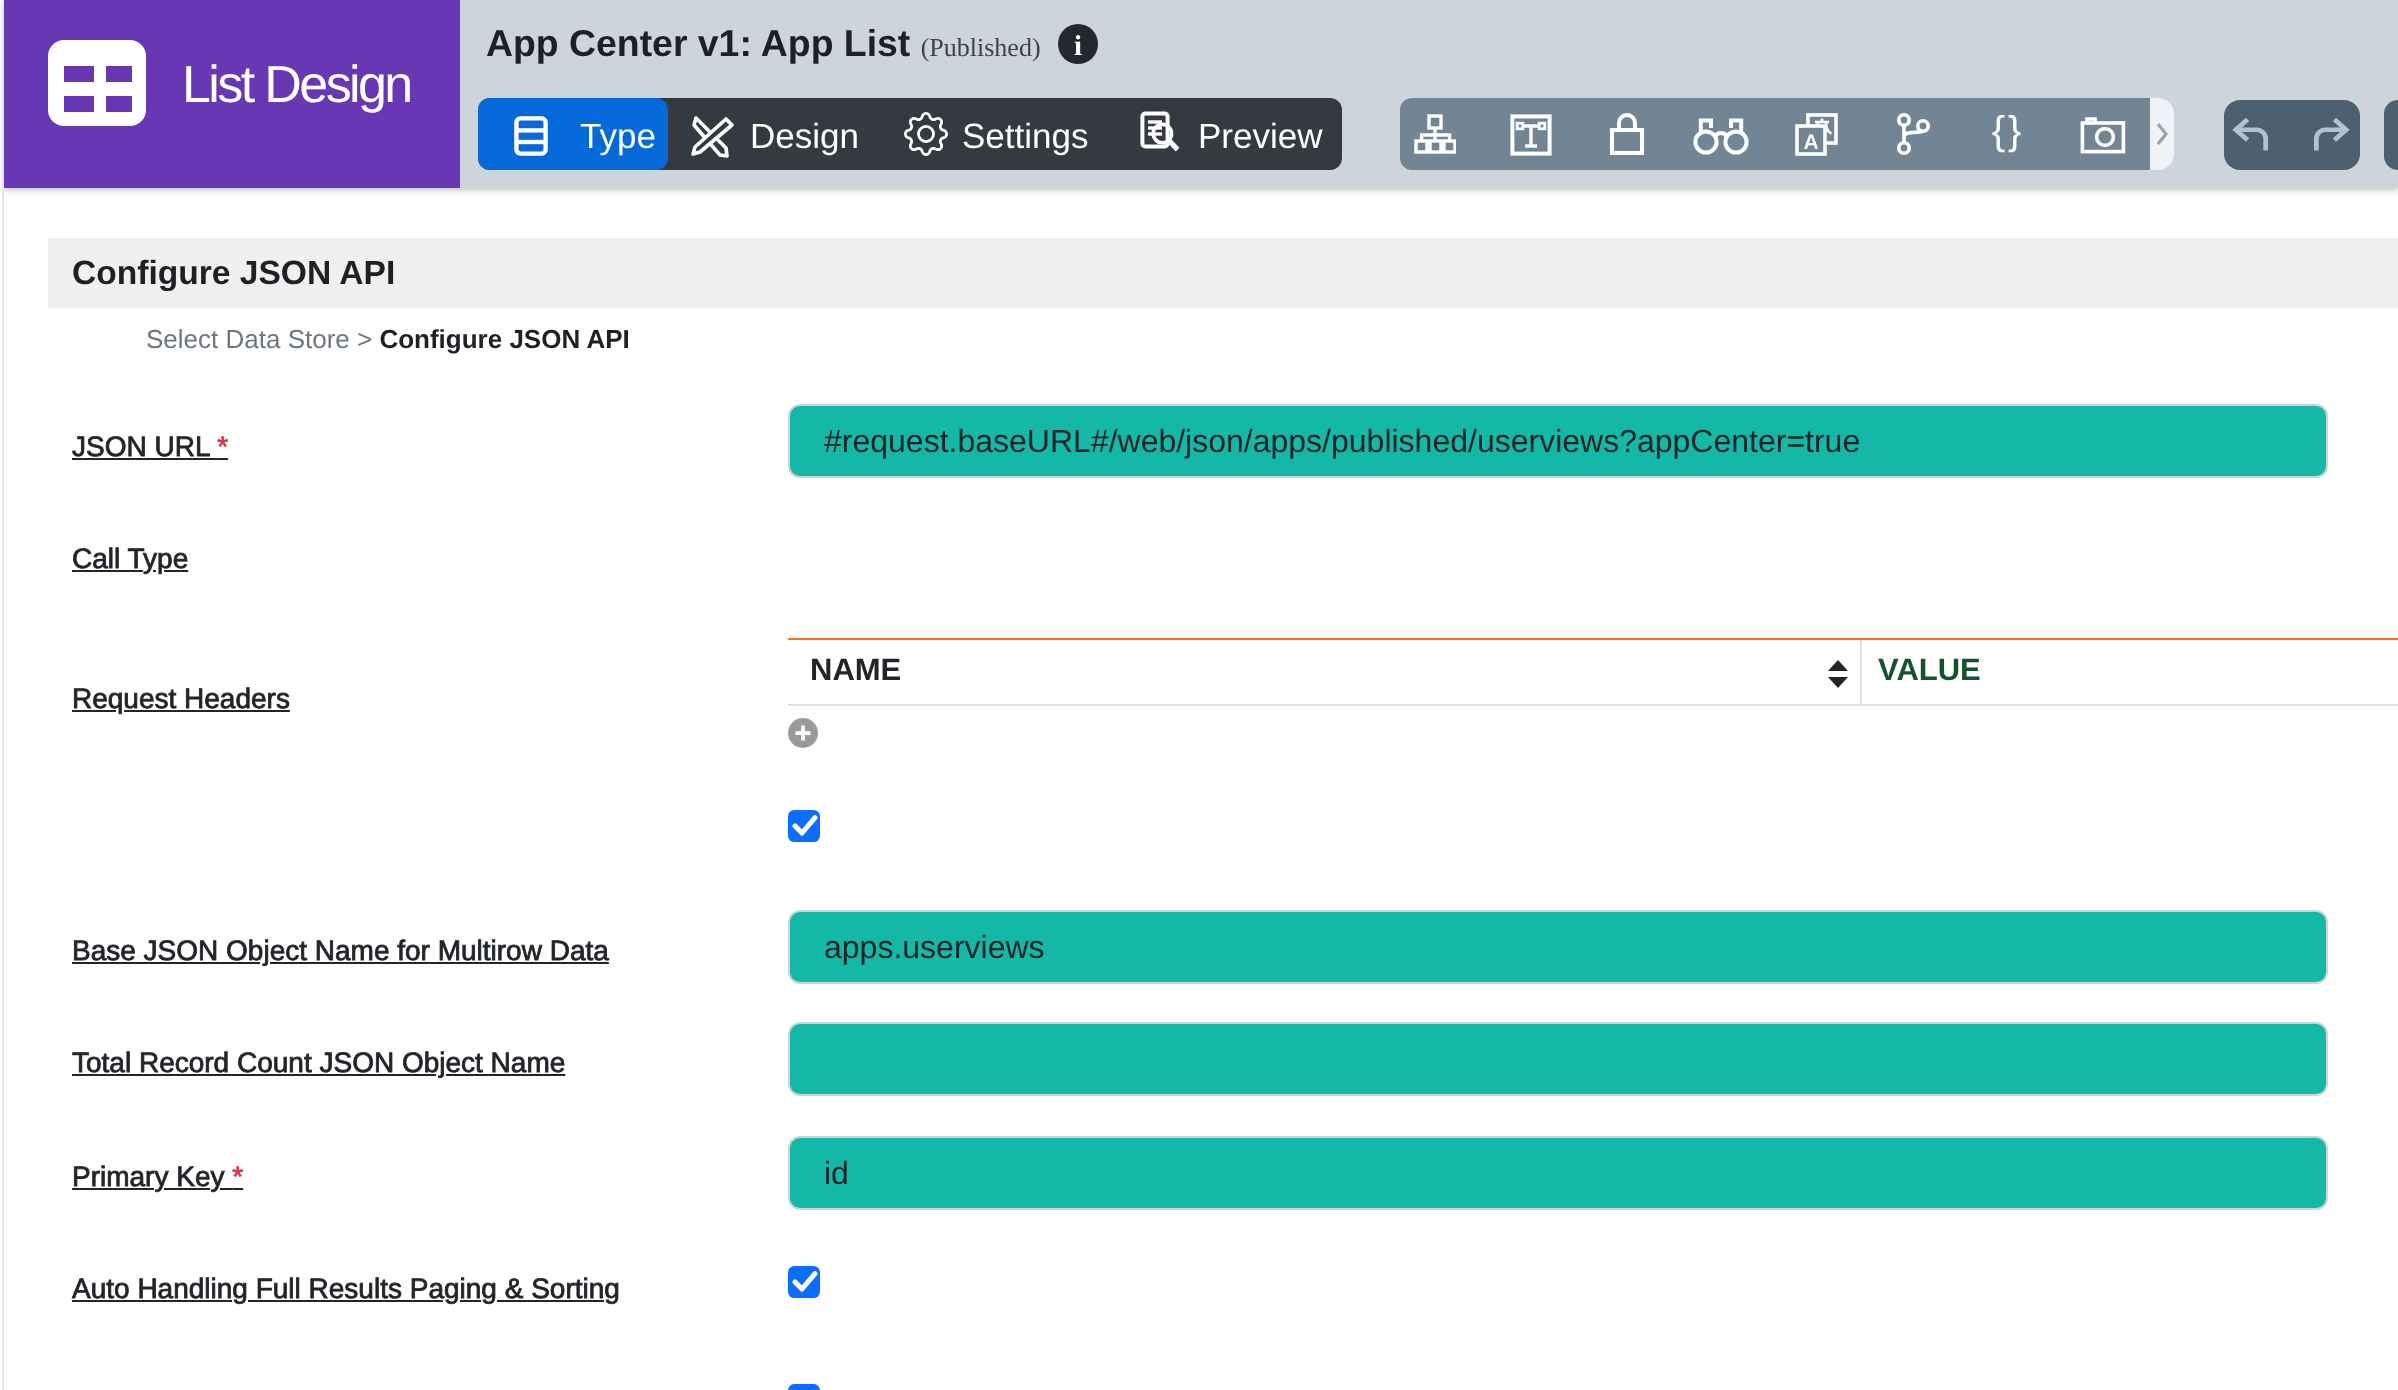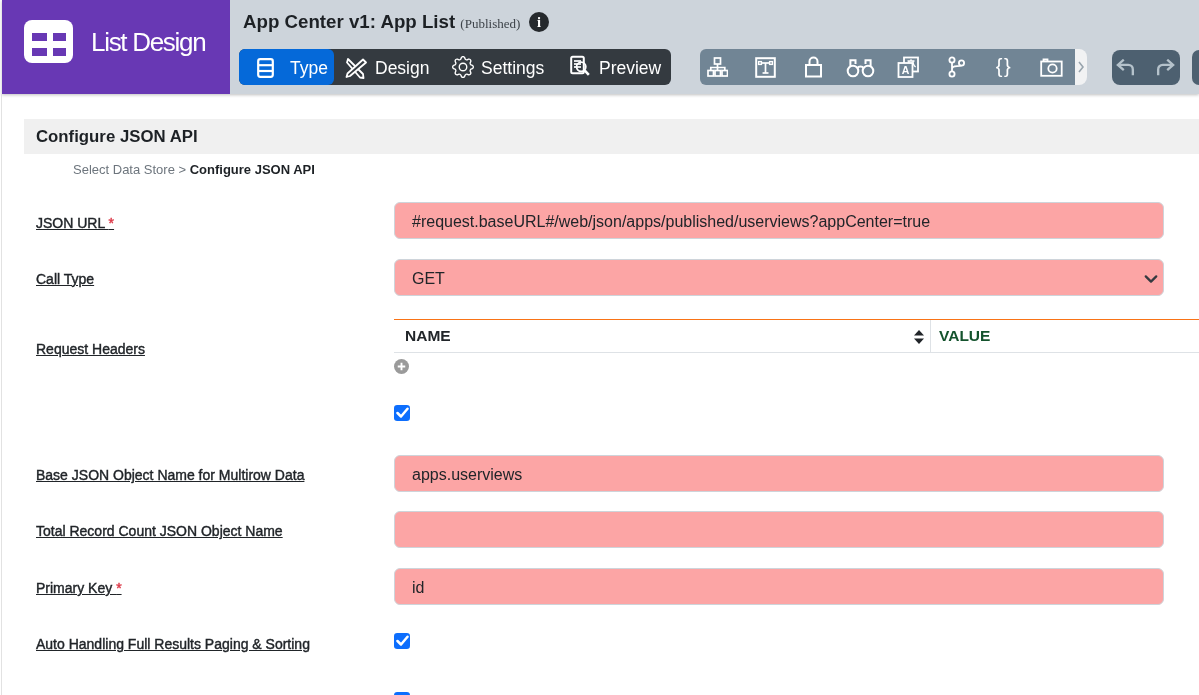--- a/index.html
+++ b/index.html
@@ -31,21 +31,21 @@
   
   #leftline{left:1px;top:94px;width:1px;height:601px;background:#e2e2e2;}
   #secbar{left:24px;top:119px;width:1175px;height:35px;background:#f0f0f0;}
   #sectitle{left:36px;top:119px;height:35px;line-height:35px;font-size:16.8px;font-weight:700;color:#1d2125;}
   #crumb{left:36px;top:162px;font-size:13px;color:#6d757d;margin-left:37px;}
   #crumb b{color:#1d2125;}
 
   .lbl{left:36px;font-size:14px;font-weight:400;color:#212529;text-decoration:underline;-webkit-text-stroke:0.4px #212529;}
   .lbl .req{color:#dc3545;-webkit-text-stroke:0.4px #dc3545;}
   .inp{left:394px;width:770px;height:37px;border:1px solid #ced4da;border-radius:6px;
-       background:#fca5a5;font-size:16px;color:#212529;line-height:37px;padding:0 0 0 17px;
+       background:#14b8a6;font-size:16px;color:#212529;line-height:37px;padding:0 0 0 17px;
        box-sizing:border-box;}
   .chk{left:394px;width:16px;height:16px;background:#0d6efd;border-radius:3.2px;}
 
   
   #tbl{left:394px;top:319px;width:805px;height:32px;border-top:1px solid #f97316;border-bottom:1px solid #dee2e6;}
   #tbl .colname{position:absolute;left:11px;top:0;height:32px;line-height:31px;font-weight:700;font-size:15.5px;color:#212529;}
   #tbl .divider{position:absolute;left:536px;top:0;width:1px;height:32px;background:#dee2e6;}
   #tbl .colvalue{position:absolute;left:545px;top:0;height:32px;line-height:31px;font-weight:700;font-size:15.5px;color:#14532d;}
 </style>
 </head>
@@ -183,25 +183,20 @@
 
   <div id="leftline" class="abs"></div>
   <div id="secbar" class="abs"></div>
   <div id="sectitle" class="abs">Configure JSON API</div>
   <div id="crumb" class="abs">Select Data Store &gt; <b>Configure JSON API</b></div>
 
   <div class="abs lbl" style="top:215px;">JSON URL <span class="req">*</span></div>
   <div class="abs inp" style="top:202px;">#request.baseURL#/web/json/apps/published/userviews?appCenter=true</div>
 
   <div class="abs lbl" style="top:271px;">Call Type</div>
-  <div class="abs inp" style="top:259px;">GET
-    <svg style="position:absolute;right:5px;top:12px;" width="14" height="14" viewBox="0 0 16 16">
-        <path d="M2 5 L8 11 L14 5" fill="none" stroke="#343a40" stroke-width="2.6" stroke-linecap="round" stroke-linejoin="round"></path>
-      </svg>
-  </div>
 
   <div class="abs lbl" style="top:329px;margin-top:12px;">Request Headers</div>
   <div id="tbl" class="abs">
     <div class="colname">NAME</div>
     <svg style="position:absolute;left:519px;top:10px;" width="12" height="14" viewBox="0 0 12 14">
       <path d="M6 0 L11 5.5 H1 Z" fill="#212529"></path>
       <path d="M6 14 L11 8.5 H1 Z" fill="#212529"></path>
     </svg>
     <div class="divider"></div>
     <div class="colvalue">VALUE</div>

